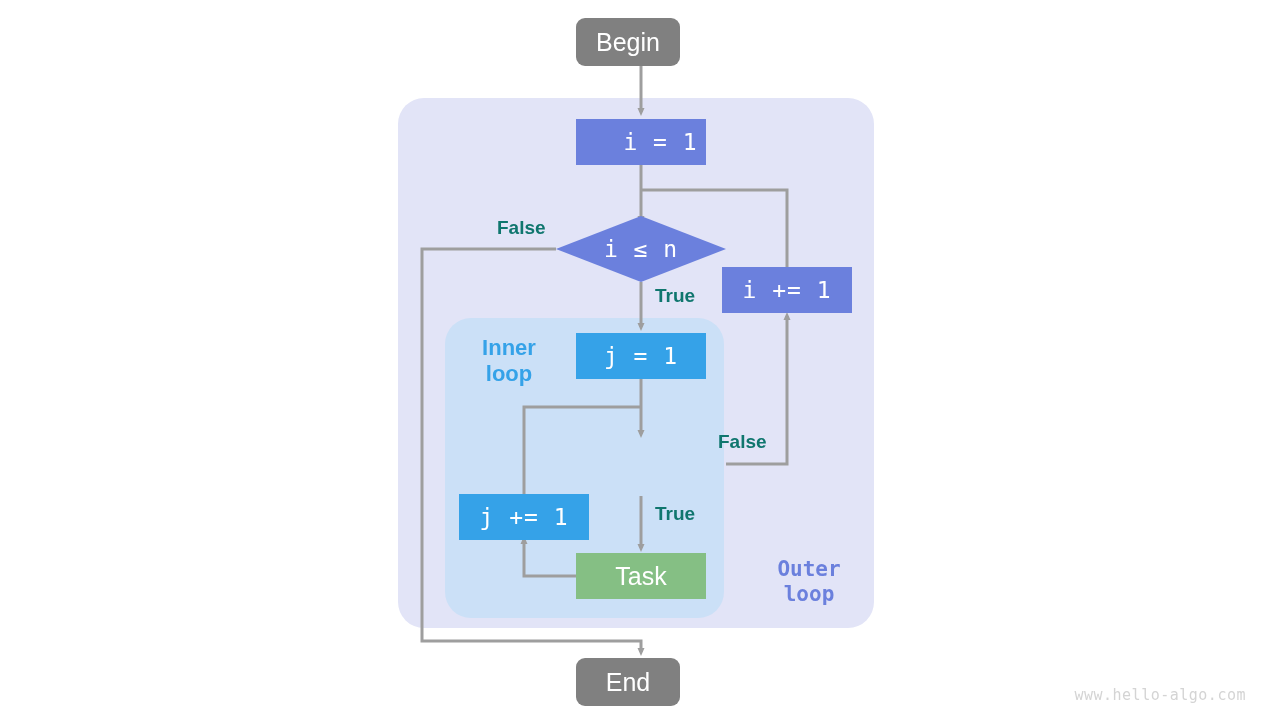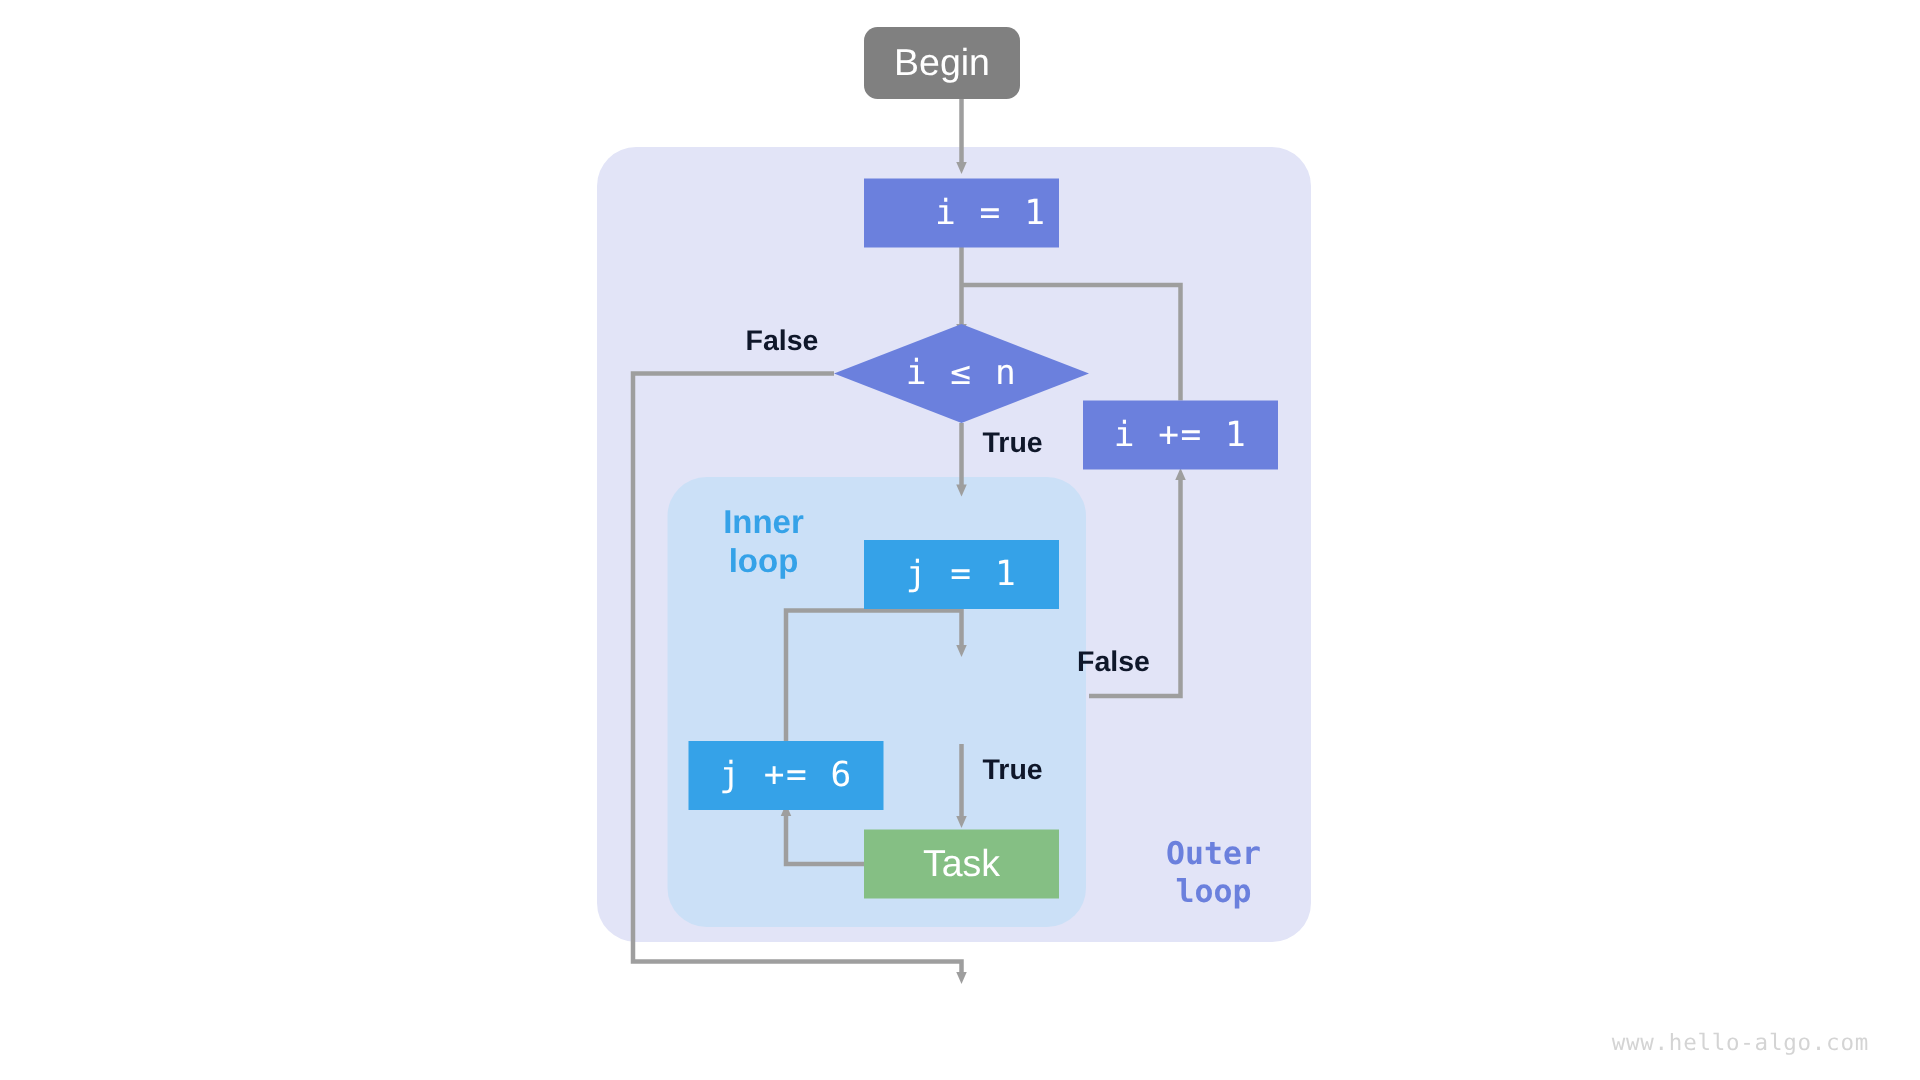--- a/index.html
+++ b/index.html
@@ -22,21 +22,21 @@
   .purple{background:#6b80dd;}
   .blue{background:#35a2e8;}
   .green{background:#85bf84;}
 
   .diamond{position:absolute;width:170px;height:66px;}
   .diamond svg{position:absolute;left:0;top:0;}
   .diamond .dlabel{position:absolute;left:0;top:0;width:170px;height:66px;
         display:flex;align-items:center;justify-content:center;color:#fff;
         font-family:"DejaVu Sans Mono",monospace;font-size:23px;letter-spacing:1px;text-align:center;}
 
-  .edge-label{position:absolute;color:#0f172a;font-weight:bold;font-size:19px;
+  .edge-label{position:absolute;color:#0f766e;font-weight:bold;font-size:19px;
         font-family:"Liberation Sans",sans-serif;white-space:nowrap;}
 
   .grp-label{position:absolute;font-weight:bold;text-align:center;white-space:pre-line;
         line-height:1.18;}
   .grp-inner{color:#35a2e8;font-size:22px;font-family:"Liberation Sans",sans-serif;}
   .grp-outer{color:#6b80dd;font-size:21px;font-family:"DejaVu Sans Mono",monospace;}
 
   .watermark{position:absolute;right:34px;bottom:16px;color:#d4d4d4;font-size:15px;
         font-family:"DejaVu Sans Mono",monospace;letter-spacing:0.5px;}
 </style>
@@ -84,27 +84,28 @@
 
   <div class="diamond" style="left:556px;top:216px;">
     <svg width="170" height="66" viewBox="0 0 170 66" xmlns="http://www.w3.org/2000/svg">
       <polygon points="85,0 170,33 85,66 0,33" fill="#6b80dd"></polygon>
     </svg>
     <div class="dlabel">i ≤ n</div>
   </div>
 
   <div class="node rect purple mono" style="left:722px;top:267px;">i += 1</div>
 
-  <div class="node rect blue mono" style="left:576px;top:333px;margin-top:27px;">j = 1</div>
+  <div class="node rect blue mono" style="left:576px;top:333px;">j = 1</div>
 
 
-  <div class="node rect blue mono" style="left:459px;top:494px;">j += 6</div>
+  <div class="node rect blue mono" style="left:459px;top:494px;">j += 1</div>
 
   <div class="node rect green sans" style="left:576px;top:553px;">Task</div>
 
+  <div class="node terminal sans" style="left:576px;top:658px;">End</div>
 
   <div class="edge-label" style="left:497px;top:217px;">False</div>
   <div class="edge-label" style="left:655px;top:285px;">True</div>
   <div class="edge-label" style="left:718px;top:431px;">False</div>
   <div class="edge-label" style="left:655px;top:503px;">True</div>
 
   <div class="grp-label grp-inner" style="left:463px;top:335px;width:92px;">Inner
 loop</div>
   <div class="grp-label grp-outer" style="left:746px;top:557px;width:126px;">Outer
 loop</div>

